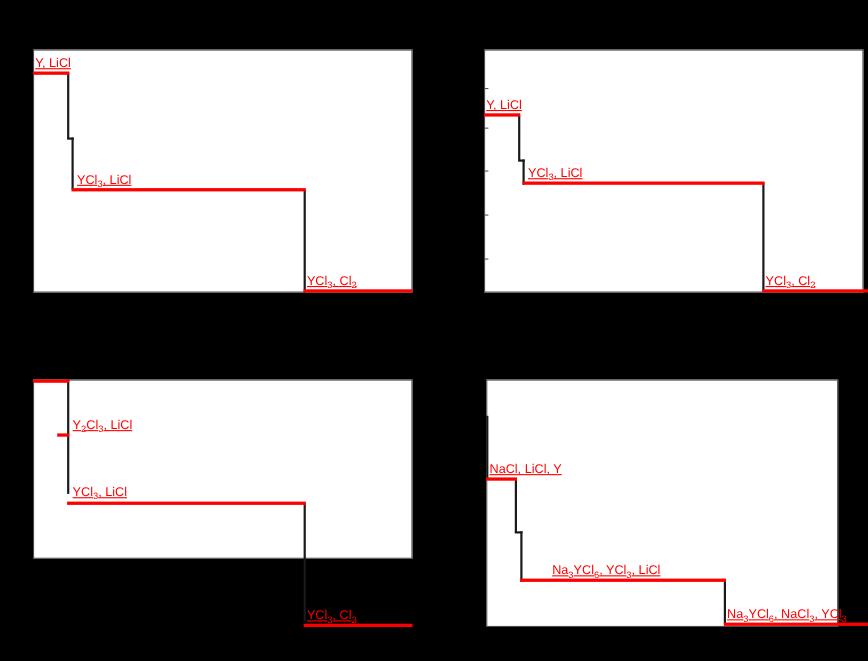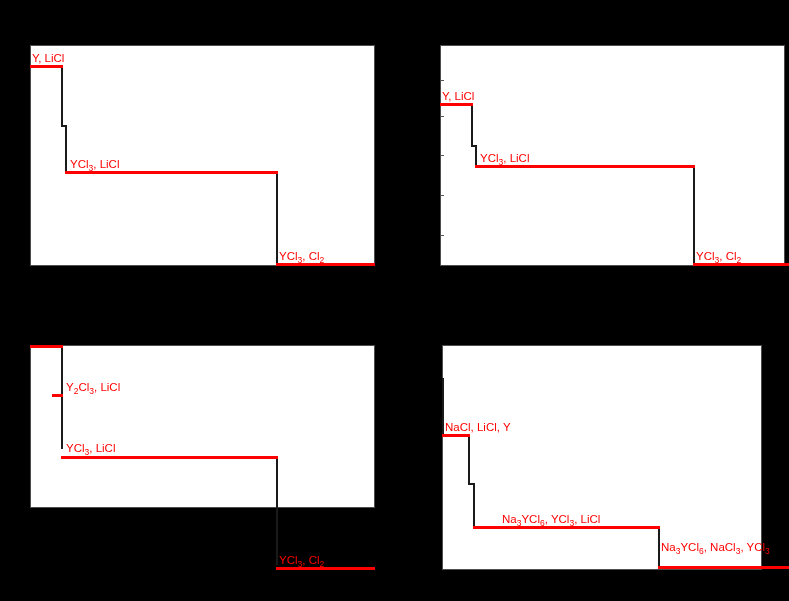--- a/index.html
+++ b/index.html
@@ -72,20 +72,21 @@
     height: 2px;
     background: #1a1a1a;
   }
   .lbl {
     position: absolute;
     color: #ff0000;
     font-family: "Liberation Sans", sans-serif;
     font-size: 11.5px;
     line-height: 12px;
     white-space: nowrap;
+    text-decoration: underline;
   }
   .lbl sub {
     font-size: 8.5px;
     vertical-align: baseline;
     position: relative;
     top: 2.5px;
   }
 </style>
 </head>
 <body>
@@ -169,16 +170,16 @@
     <div class="seg-h" style="left:26px; top:138px; width:7px;"></div>
     <div class="drop" style="left:31px; top:138px; height:46px;"></div>
     <div class="drop" style="left:216px; top:182px; height:40px;"></div>
 
     <div class="plateau" style="left:0px; top:89px; width:28px;"></div>
     <div class="plateau" style="left:31px; top:181px; width:187px;"></div>
     <div class="plateau" style="left:216px; top:221px; width:131px;"></div>
 
     <span class="lbl" style="left:3px; top:76px;">NaCl, LiCl, Y</span>
     <span class="lbl" style="left:36px; top:168px;margin-left:24px;">Na<sub>3</sub>YCl<sub>6</sub>, YCl<sub>3</sub>, LiCl</span>
-    <span class="lbl" style="left:219px; top:196px;text-align:center;">Na<sub>3</sub>YCl<sub>6</sub>, NaCl<sub>3</sub>, YCl<sub>3</sub></span>
+    <span class="lbl" style="left:219px; top:208px;text-align:center;">Na<sub>3</sub>YCl<sub>6</sub>, NaCl<sub>3</sub>, YCl<sub>3</sub></span>
   </div>
 
 </div>
 
 </body></html>

